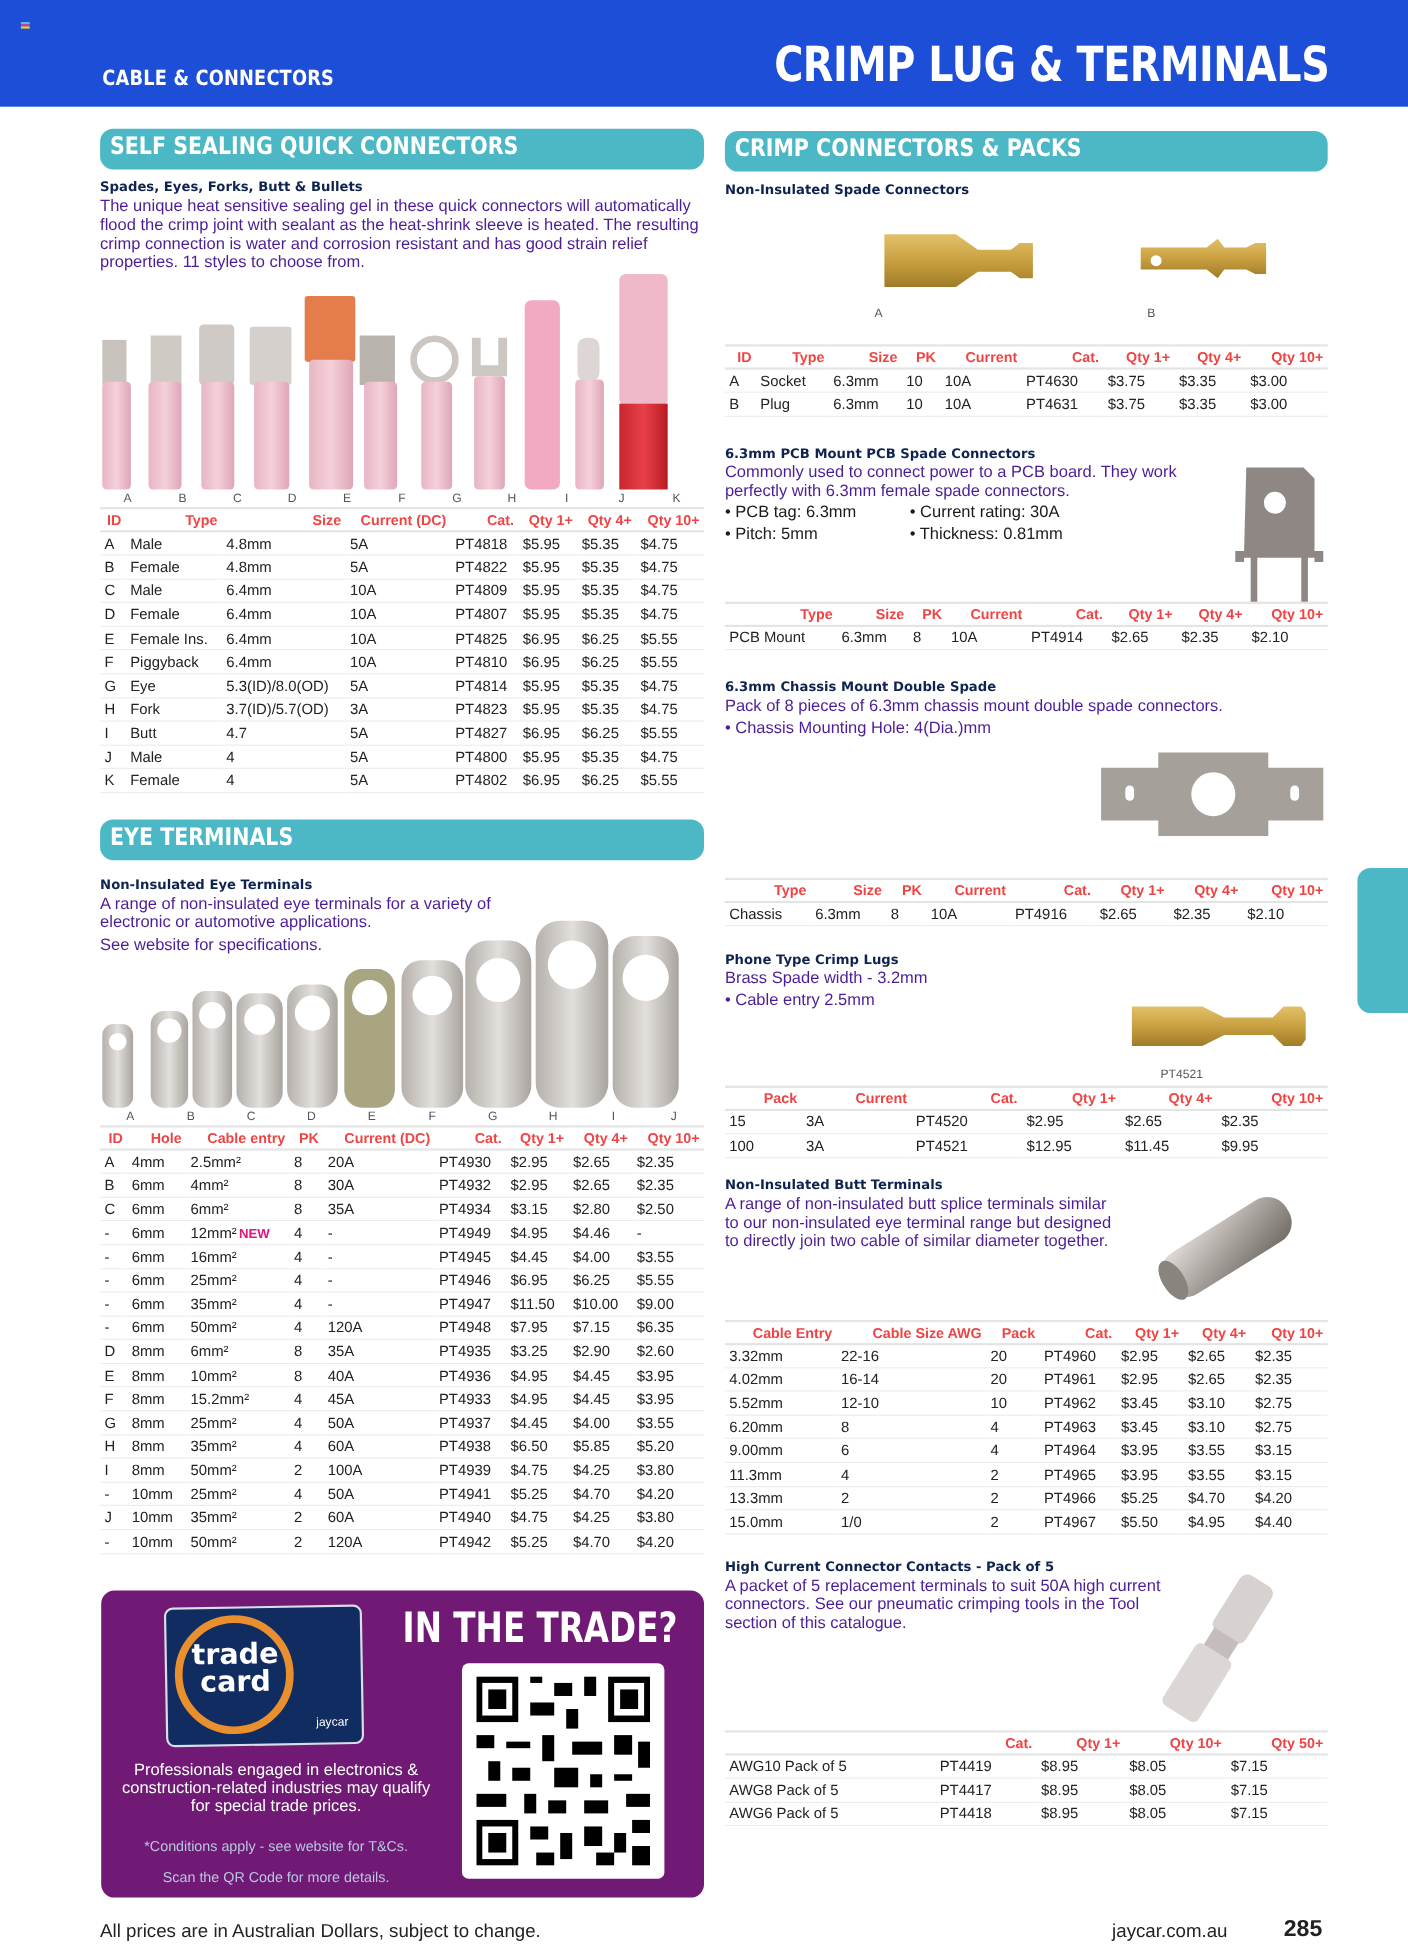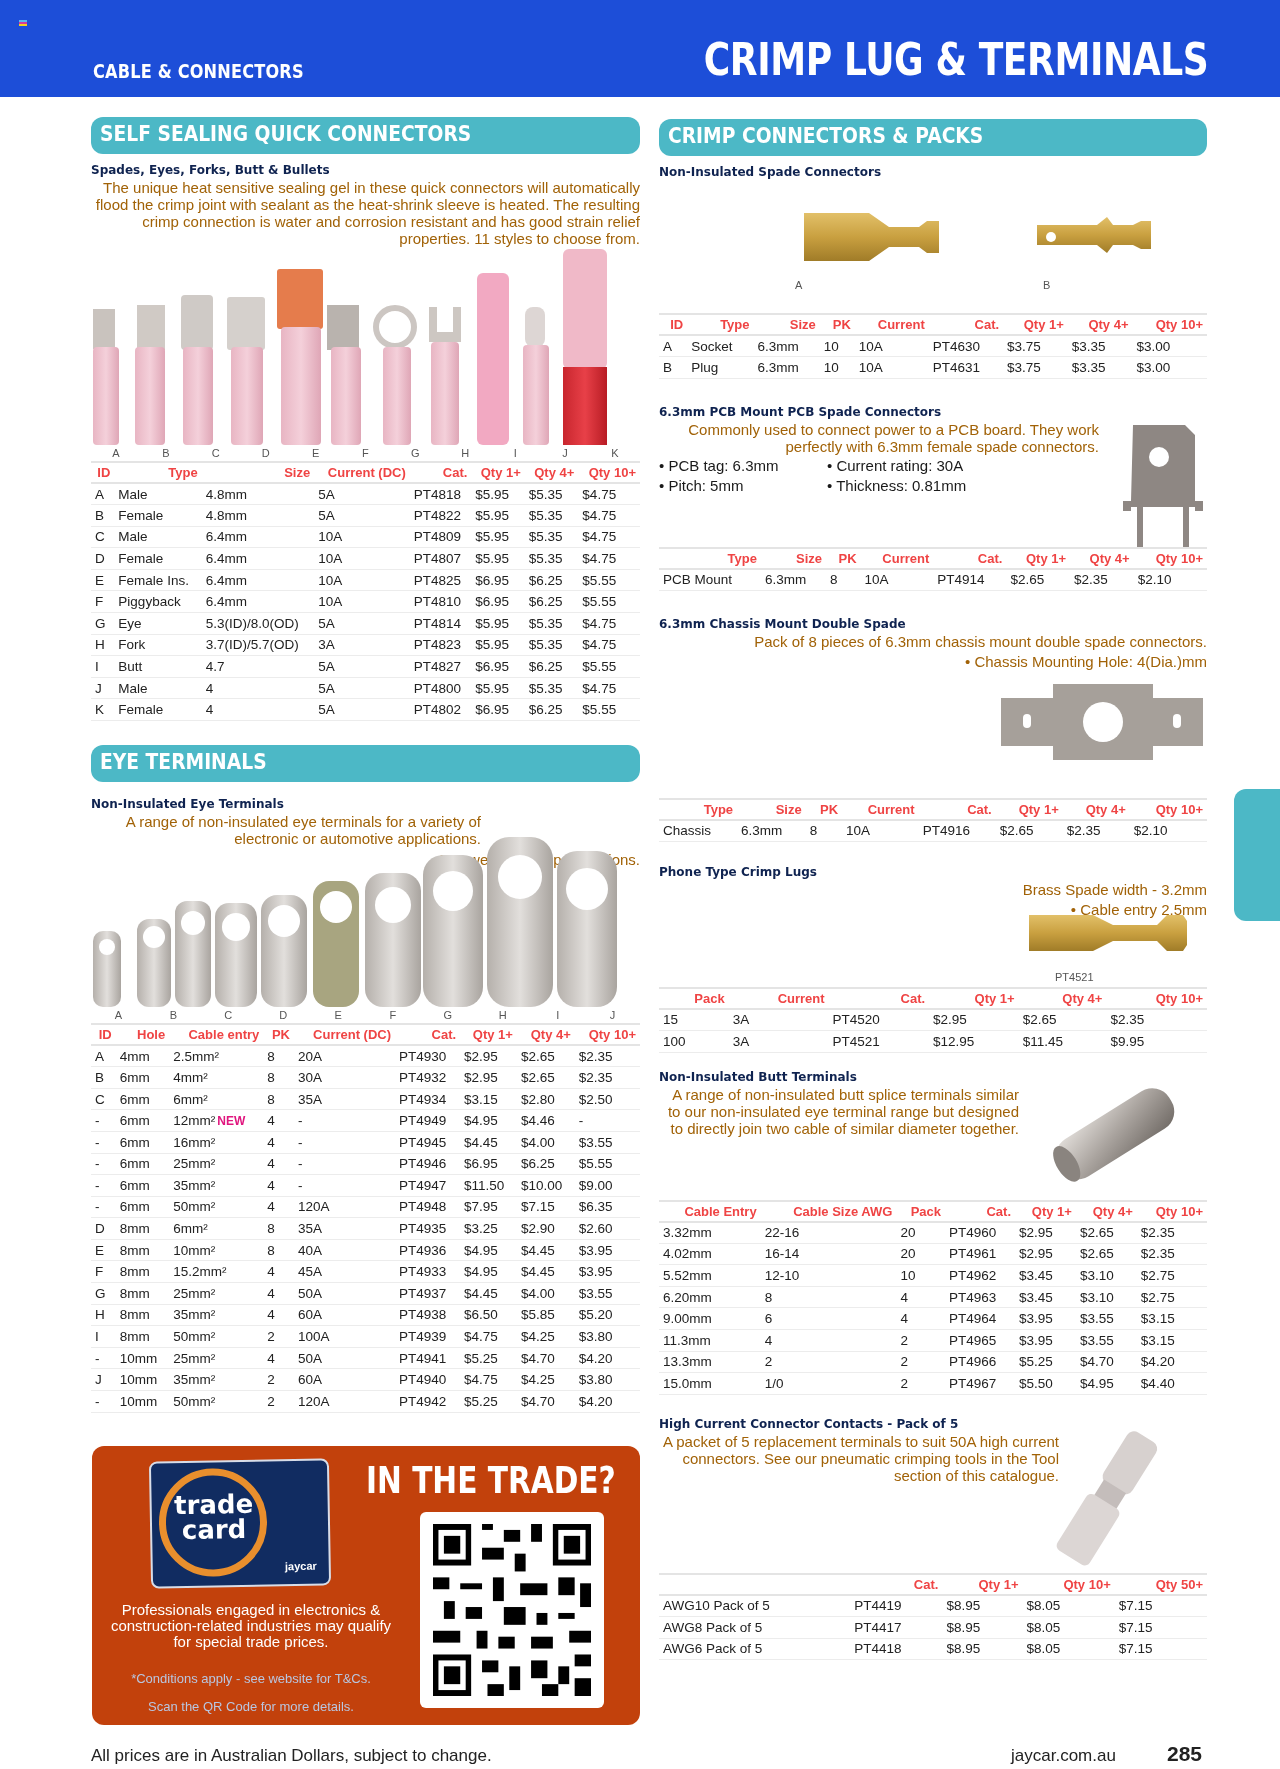--- a/index.html
+++ b/index.html
@@ -7,34 +7,34 @@
   .header { position: absolute; left: 0; top: 0; width: 1280px; height: 97px; background: #1d4ed8; }
   .reg-mark { position: absolute; left: 19px; top: 20px; width: 8px; height: 7px; }
   .reg-mark span { display: block; height: 2px; }
   .header-cat { position: absolute; left: 93px; top: 60px; color: #fff; font-family: "DejaVu Sans", sans-serif; font-weight: bold; font-size: 19px; letter-spacing: 0.2px; transform: scaleX(0.85); transform-origin: left; }
   .header-title { position: absolute; right: 72px; top: 34px; color: #fff; font-family: "DejaVu Sans", sans-serif; font-weight: bold; font-size: 44px; transform: scaleX(0.82); transform-origin: right; letter-spacing: -0.5px; }
   .col-left { position: absolute; left: 91px; top: 117px; width: 549px; }
   .col-right { position: absolute; left: 659px; top: 119px; width: 548px; }
   .banner { background: #4cb8c6; border-radius: 12px; height: 37px; color: #fff; font-family: "DejaVu Sans", sans-serif; font-weight: bold; font-size: 22px; padding: 4px 9px; white-space: nowrap; overflow: hidden; }
   .banner span { display: inline-block; transform: scaleX(0.85); transform-origin: left; }
   h3 { font-family: "DejaVu Sans", sans-serif; font-weight: bold; font-size: 12px; color: #0f2350; margin-top: 9px; }
-  p.desc { font-size: 15px; line-height: 17px; color: #a16207; margin-top: 2px; text-align: right; }
+  p.desc { font-size: 15px; line-height: 17px; color: #4c1d95; margin-top: 2px; }
   .bullets { display: grid; grid-template-columns: 168px 1fr; font-size: 15px; line-height: 20px; margin-top: 1px; }
   table.spec { width: 100%; border-collapse: collapse; font-size: 13.5px; font-family: "Liberation Sans Narrow","Liberation Sans", sans-serif; }
   table.spec th { text-align: right; font-weight: bold; font-size: 13px; padding: 2px 4px; border-top: 2px solid #e4e4e4; border-bottom: 2px solid #e4e4e4; color: #ef4444; }
   table.spec td { padding: 2px 4px; height: 21.6px; border-bottom: 1px solid #ececec; color: #222; white-space: nowrap; }
   .new { color: #e0157e; font-weight: bold; font-size: 12px; margin-left: 2px; }
   .img-labels { display: flex; font-size: 11px; color: #555; height: 14px; }
   .img-labels span { flex: 1; text-align: center; }
   .tab-right { position: absolute; left: 1234px; top: 789px; width: 46px; height: 132px; background: #4cb8c6; border-radius: 12px 0 0 12px; }
-  .trade { position: absolute; left: 92px; top: 1446px; width: 548px; height: 279px; background: #c2410c; border-radius: 12px; overflow: hidden; }
+  .trade { position: absolute; left: 92px; top: 1446px; width: 548px; height: 279px; background: #701a75; border-radius: 12px; overflow: hidden; }
   .card { position: absolute; left: 58px; top: 14px; width: 180px; height: 127px; background: #112c61; border: 2px solid #d8dde8; border-radius: 8px; transform: rotate(-1deg); }
   .card-ring { position: absolute; left: 7px; top: 6px; width: 108px; height: 108px; border: 7px solid #e98f2d; border-radius: 50%; }
   .card-text { position: absolute; left: 20px; top: 30px; width: 84px; text-align: center; color: #fff; font-weight: bold; font-size: 26px; line-height: 25px; font-family: "DejaVu Sans", sans-serif; }
-  .card-brand { position: absolute; right: 12px; bottom: 12px; color: #fff; font-size: 11px; font-weight: bold; }
+  .card-brand { position: absolute; right: 12px; bottom: 12px; color: #fff; font-size: 11px; font-weight: normal; }
   .trade-head { position: absolute; left: 274px; top: 12px; color: #fff; font-family: "DejaVu Sans", sans-serif; font-weight: bold; font-size: 38px; transform: scaleX(0.78); transform-origin: left; white-space: nowrap; }
   .qr { position: absolute; left: 328px; top: 66px; width: 184px; height: 196px; background: #fff; border-radius: 6px; padding: 12px 13px; }
   .trade-body { position: absolute; left: 14px; top: 156px; width: 290px; text-align: center; color: #fff; font-size: 15px; line-height: 16px; }
   .trade-small { position: absolute; left: 14px; width: 290px; text-align: center; color: #b9c6e0; font-size: 13px; }
   .footer-left { position: absolute; left: 91px; top: 1746px; font-size: 17px; color: #222; }
   .footer-url { position: absolute; left: 1011px; top: 1746px; font-size: 17px; color: #222; }
   .footer-page { position: absolute; left: 1167px; top: 1742px; font-size: 21px; font-weight: bold; color: #222; }
   .prod-img { position: relative; }
 </style>
 </head>

